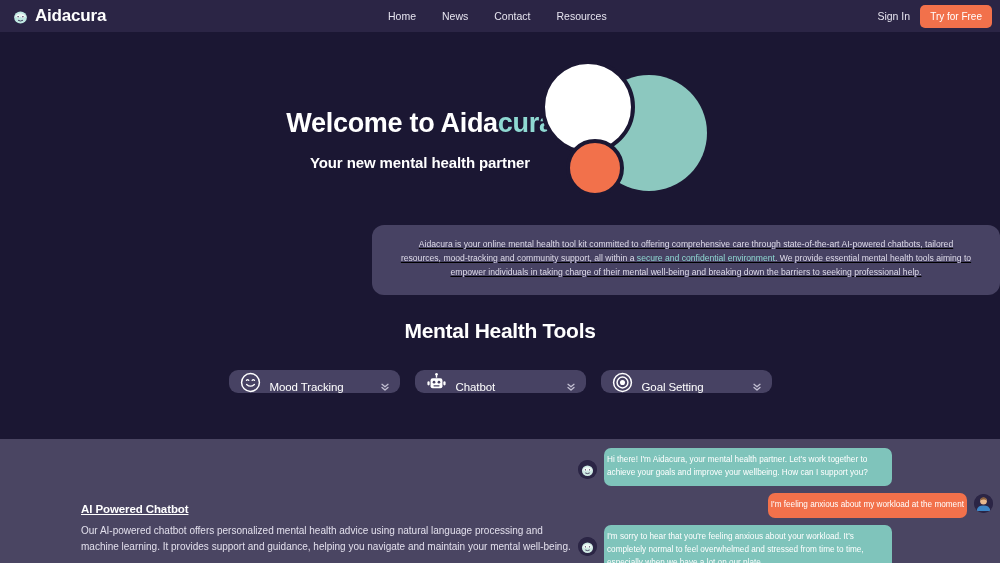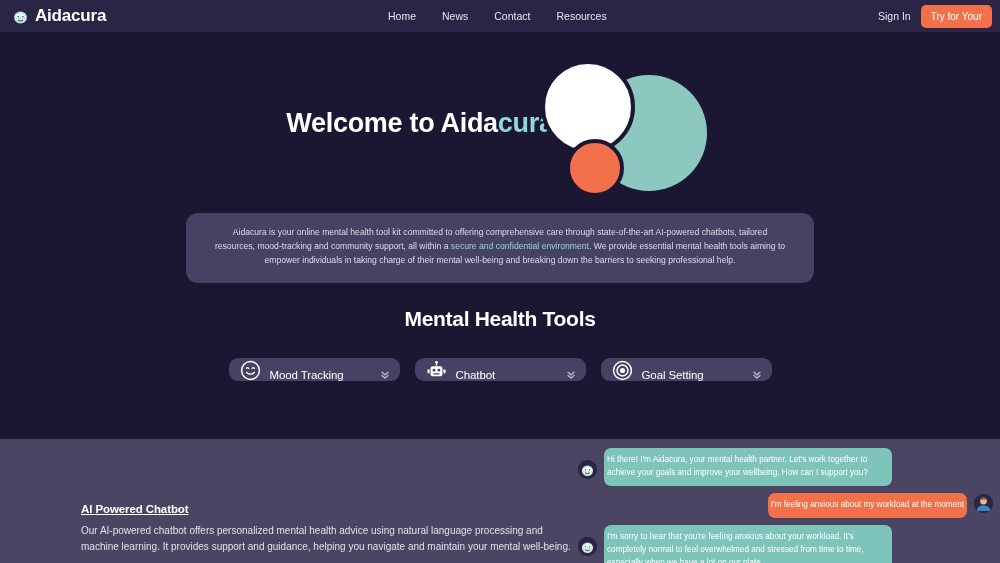--- a/index.html
+++ b/index.html
@@ -97,22 +97,23 @@
     position: absolute;
     left: 539px;
     top: 26px;
     width: 170px;
     height: 150px;
   }
 
   
   .intro-wrap {
     display: flex;
-    justify-content: center;
-    margin-top: 26px;
+    justify-content: flex-end;
+    margin-top: 38px;
+    text-decoration: underline;
   }
   .intro-card {
     width: 628px;
     background: #474263;
     border-radius: 12px;
     padding: 13px 26px 15px 26px;
   }
   .intro-text {
     font-size: 8.6px;
     line-height: 1.62;
@@ -249,27 +250,28 @@
 
     <div class="nav-links">
       <a class="nav-link" href="#">Home</a>
       <a class="nav-link" href="#">News</a>
       <a class="nav-link" href="#">Contact</a>
       <a class="nav-link" href="#">Resources</a>
     </div>
 
     <div class="nav-right">
       <span class="signin">Sign In</span>
-      <button class="try-btn">Try for Your</button>
+      <button class="try-btn">Try for Free</button>
     </div>
   </div>
 
   <div class="hero">
     <div class="hero-text">
       <div class="hero-title"><span>Welcome to Aida</span><span class="accent">cura</span></div>
+      <div class="hero-sub">Your new mental health partner</div>
     </div>
 
     <svg class="hero-circles" viewBox="0 0 170 150">
       <circle cx="110" cy="75" r="58" fill="#8cc8bf"></circle>
       <circle cx="49" cy="49" r="45" fill="#ffffff" stroke="#1b1733" stroke-width="4"></circle>
       <circle cx="56" cy="110" r="27" fill="#f2714b" stroke="#1b1733" stroke-width="4"></circle>
     </svg>
   </div>
 
   <div class="intro-wrap">

